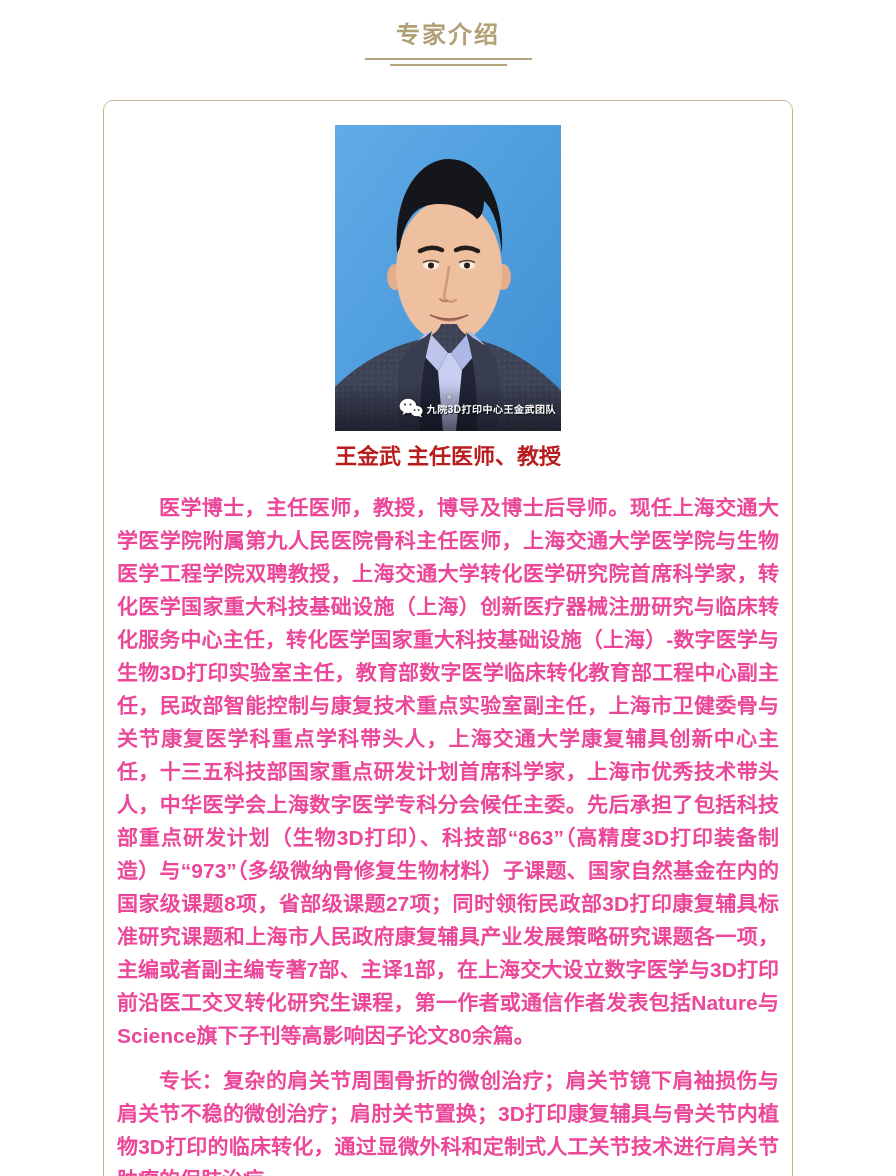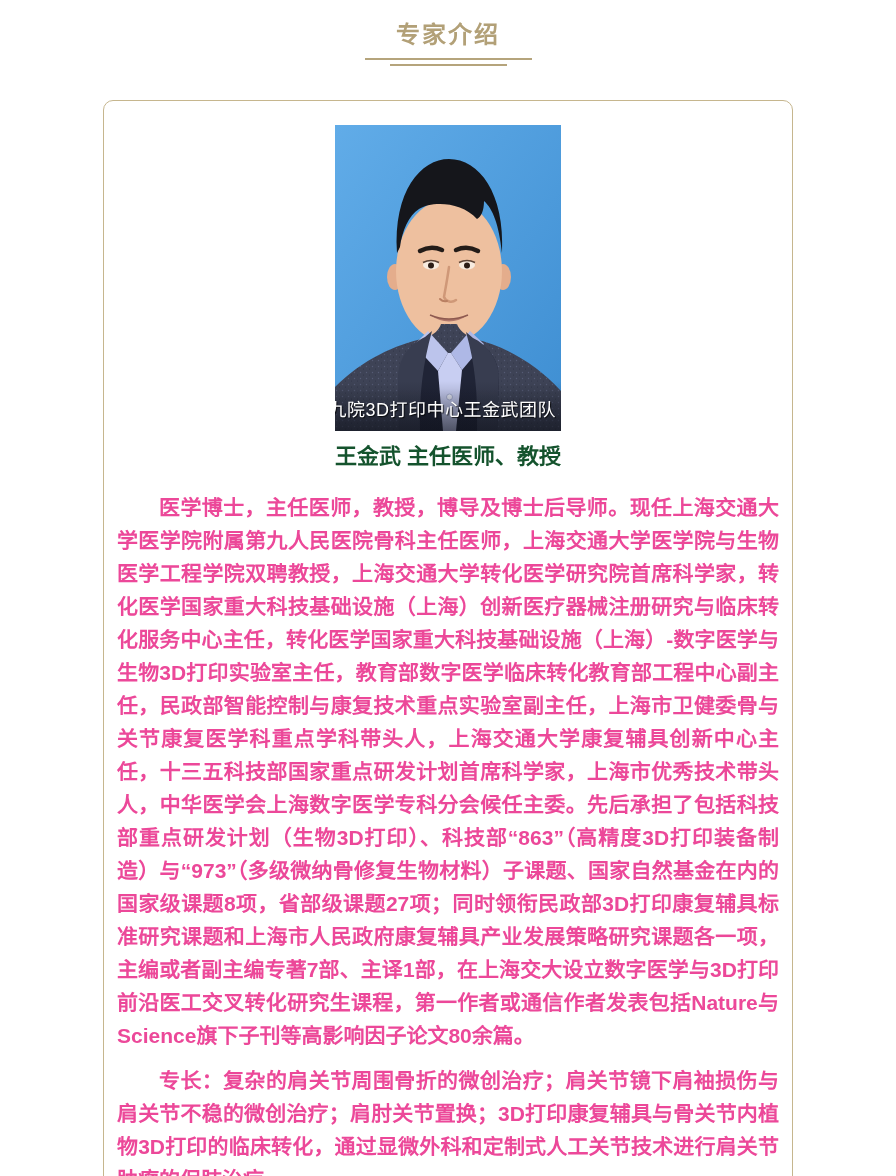--- a/index.html
+++ b/index.html
@@ -67,35 +67,35 @@
     background: linear-gradient(to bottom, rgba(15,18,28,0), rgba(15,18,28,0.35));
   }
   .wm-icon {
     width: 24px;
     height: 20px;
     margin-right: 4px;
     flex: 0 0 auto;
     filter: drop-shadow(1px 1px 1px rgba(0,0,0,0.7));
   }
   .wm-text {
-    font-size: 18px;
-    font-weight: normal;
+    font-size: 10px;
+    font-weight: bold;
     color: #ffffff;
     text-shadow: 1px 1px 1px rgba(0,0,0,0.75);
     letter-spacing: 0.5px;
     white-space: nowrap;
   }
   
   .expert-name {
     margin: 12px 0 20px;
     text-align: center;
     font-size: 22px;
     line-height: 28px;
     font-weight: bold;
-    color: #14532d;
+    color: #b91c1c;
   }
   
   .para {
     margin: 0 0 12px;
     font-size: 21px;
     line-height: 33px;
     color: #ec4899;
     text-align: justify;
     text-indent: 2em;
     word-break: break-all;

